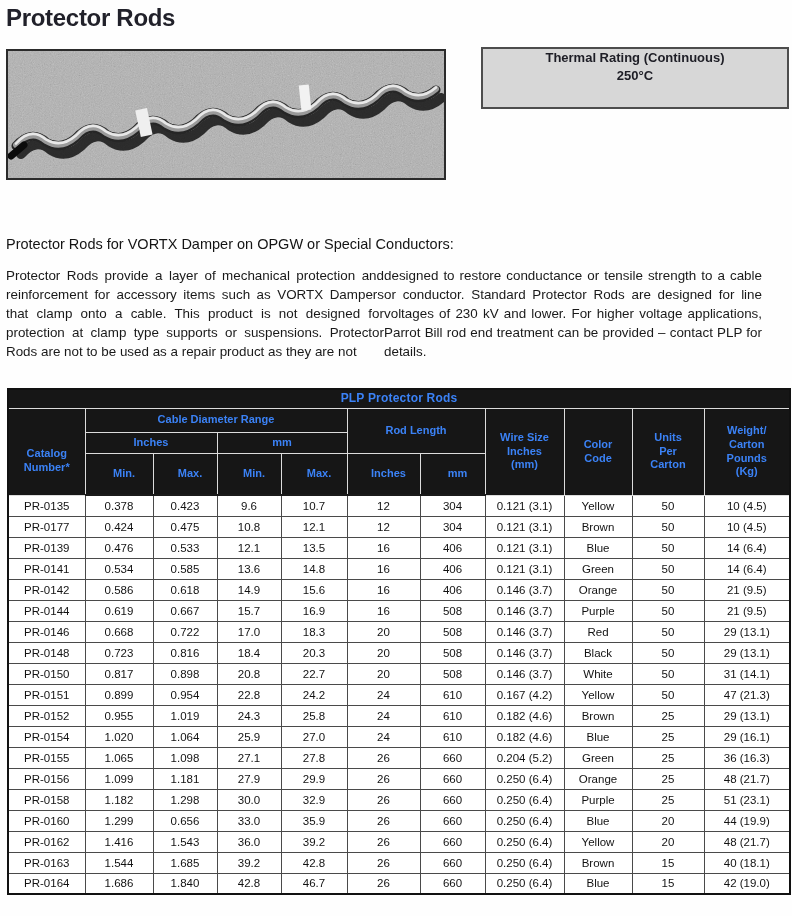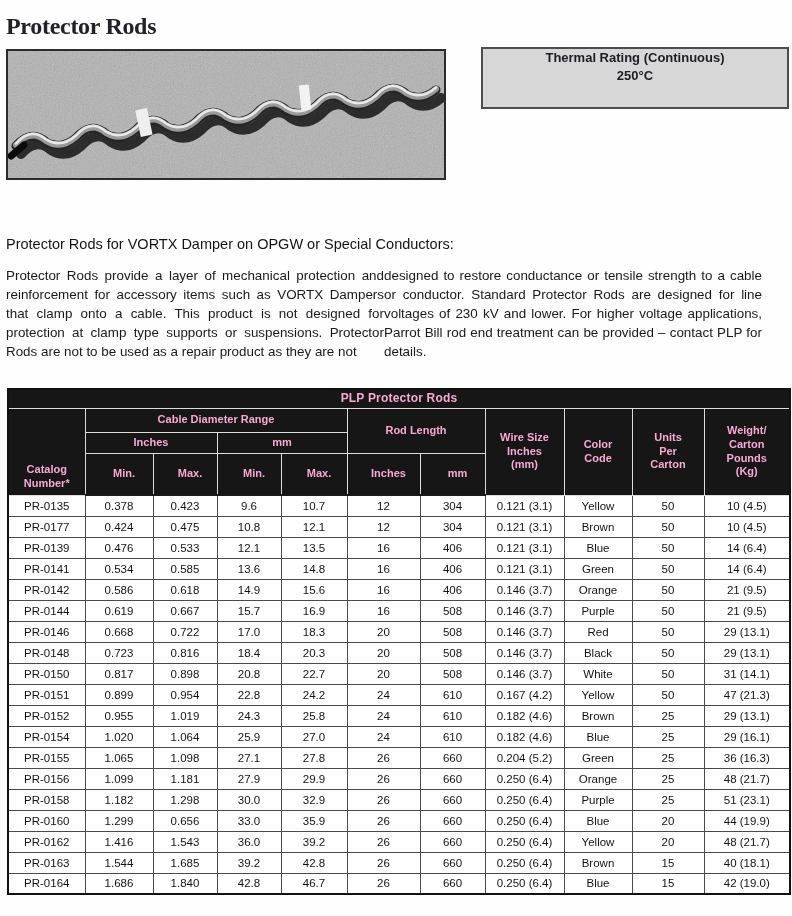--- a/index.html
+++ b/index.html
@@ -4,22 +4,22 @@
 <style>
   * { margin:0; padding:0; box-sizing:border-box; }
   html,body { background:#ffffff; }
   .page {
     position:relative; width:792px; height:916px; margin:0 auto;
     background:#fefefe; overflow:hidden;
     font-family:"Liberation Sans","DejaVu Sans",sans-serif;
     color:#1a1a1a;
   }
   .page-title {
-    position:absolute; left:6px; top:13px;
-    font-size:24px; font-weight:bold; letter-spacing:-0.3px; color:#21212a;font-family:Liberation Serif, serif;
+    position:absolute; left:6px; top:4px;
+    font-size:24px; font-weight:bold; letter-spacing:-0.3px; color:#21212a;
   }
   .photo {
     position:absolute; left:6px; top:49px; width:440px; height:131px;
     border:2px solid #2b2b2b; background:#b4b4b4; overflow:hidden;
   }
   .photo svg { display:block; }
   .thermal-box {
     position:absolute; left:481px; top:47px; width:308px; height:62px;
     background:#d7d7d7; border:2px solid #4d4d4d;
     display:flex; flex-direction:column; align-items:center; 
@@ -38,33 +38,33 @@
     width:378px; font-size:13.4px; line-height:19px;
     text-align:justify; color:#191919;
   }
   table.spec {
     position:absolute; left:7px; top:388px; width:782px;
     border-collapse:collapse; table-layout:fixed;
     font-size:11.5px;
     border:2px solid #111111;
   }
   table.spec thead th {
-    background:#161616; color:#f9a8d4;
+    background:#161616; color:#3b82f6;
     border:1.5px solid #dcdcdc;
     font-size:11px; font-weight:bold;
     white-space:pre-line; line-height:1.25;
     vertical-align:middle; text-align:center; padding:1px 2px;
   }
   table.spec thead tr.title-row th {
     height:19px; font-size:12px; letter-spacing:0.2px;
   }
   table.spec thead tr.group-row th { height:24px; }
   table.spec thead tr.unit-row th  { height:21px; }
   table.spec thead tr.minmax-row th{ height:42px; border-bottom:2px solid #1a1a1a;padding-left:12px; }
-  table.spec thead th.catalog-th { vertical-align:bottom; padding-bottom:4px; }
+  table.spec thead th.catalog-th { vertical-align:bottom; padding-bottom:20px; }
   table.spec tbody td {
     border:1px solid #4a4a4a;
     height:21px; text-align:center; vertical-align:middle;
     color:#121212; background:#ffffff; padding:0 1px;
   }
 </style>
 </head>
 <body>
 
 <div class="page">

